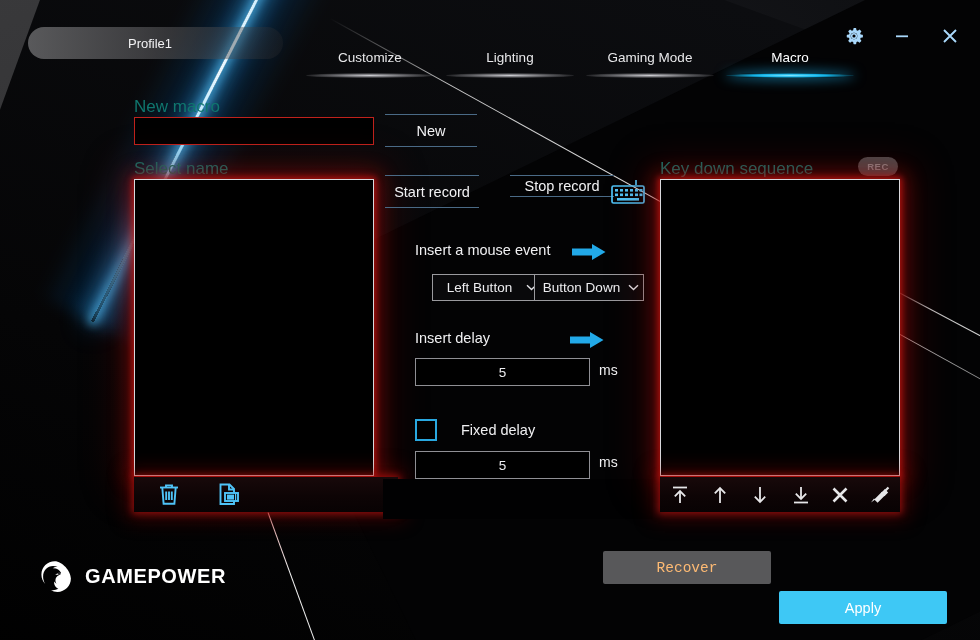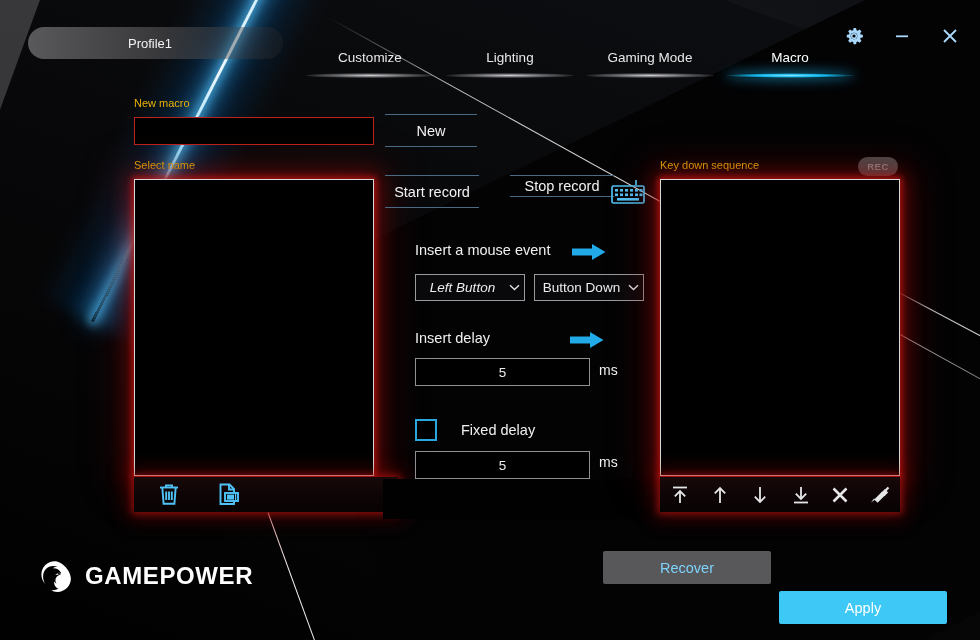--- a/index.html
+++ b/index.html
@@ -143,21 +143,21 @@
   }
   .tab.active { color: #ffffff; }
   .tab.active .underline {
     background: radial-gradient(ellipse at center, #7fe6ff 0%, #12b3e8 40%, rgba(10,140,200,0) 78%);
     box-shadow: 0 0 12px 2px rgba(30,180,240,.55);
   }
 
   
   .lbl {
     position: absolute;
-    color: #eab308; font-size: 11px;
+    color: #0f766e; font-size: 17px;
     white-space: nowrap;
   }
   .lbl-newmacro { left: 134px; top: 97px; }
   .lbl-selname  { left: 134px; top: 159px; }
   .lbl-keyseq   { left: 660px; top: 159px; }
 
   .macro-input {
     position: absolute; left: 134px; top: 117px;
     width: 240px; height: 28px;
     background: #000;
@@ -237,21 +237,21 @@
     position: absolute;
     height: 27px;
     background: #09090b;
     border: 1px solid #9a9a9e;
     box-sizing: border-box;
     display: flex; align-items: center;
     color: #ededf0; font-size: 13.5px;
   }
   .sel .txt { flex: 1; text-align: center; }
   .sel .chev { margin-right: 4px; display: flex; align-items: center; color: #e2e2e6; }
-  .sel-btn  { left: 415px; top: 274px; width: 110px; font-style: italic; }
+  .sel-btn  { left: 432px; top: 274px; width: 110px; }
   .sel-act  { left: 534px; top: 274px; width: 110px; }
 
   .num-input {
     position: absolute;
     height: 28px;
     background: #000;
     border: 1px solid #8f8f94;
     box-sizing: border-box;
     color: #ededf0; font-size: 13.5px;
     text-align: center;
@@ -298,35 +298,35 @@
     background: #010102;
   }
 
   
   .logo {
     position: absolute; left: 38px; top: 560px;
     display: flex; align-items: center; gap: 13px;
   }
   .logo .mark { width: 34px; height: 32px; color: #fff; }
   .logo .word {
-    color: #fff; font-size: 24px; font-weight: bold;
+    color: #fff; font-size: 20px; font-weight: bold;
     letter-spacing: .6px;
   }
 
   .btn-recover, .btn-apply {
     position: absolute; top: 551px;
     height: 33px;
     display: flex; align-items: center; justify-content: center;
     font-size: 14.5px;
     border-radius: 2px;
     box-sizing: border-box;
   }
   .btn-recover {
     left: 603px; width: 168px;
-    background: #58585a; color: #7dd3fc;
+    background: #58585a; color: #fdba74; font-family: Liberation Mono, monospace;
   }
   .btn-apply {
     left: 779px; width: 168px;
     background: #3ec8f5; color: #ffffff; margin-top: 40px;
   }
 </style>
 </head>
 <body>
 
 <div id="app">

